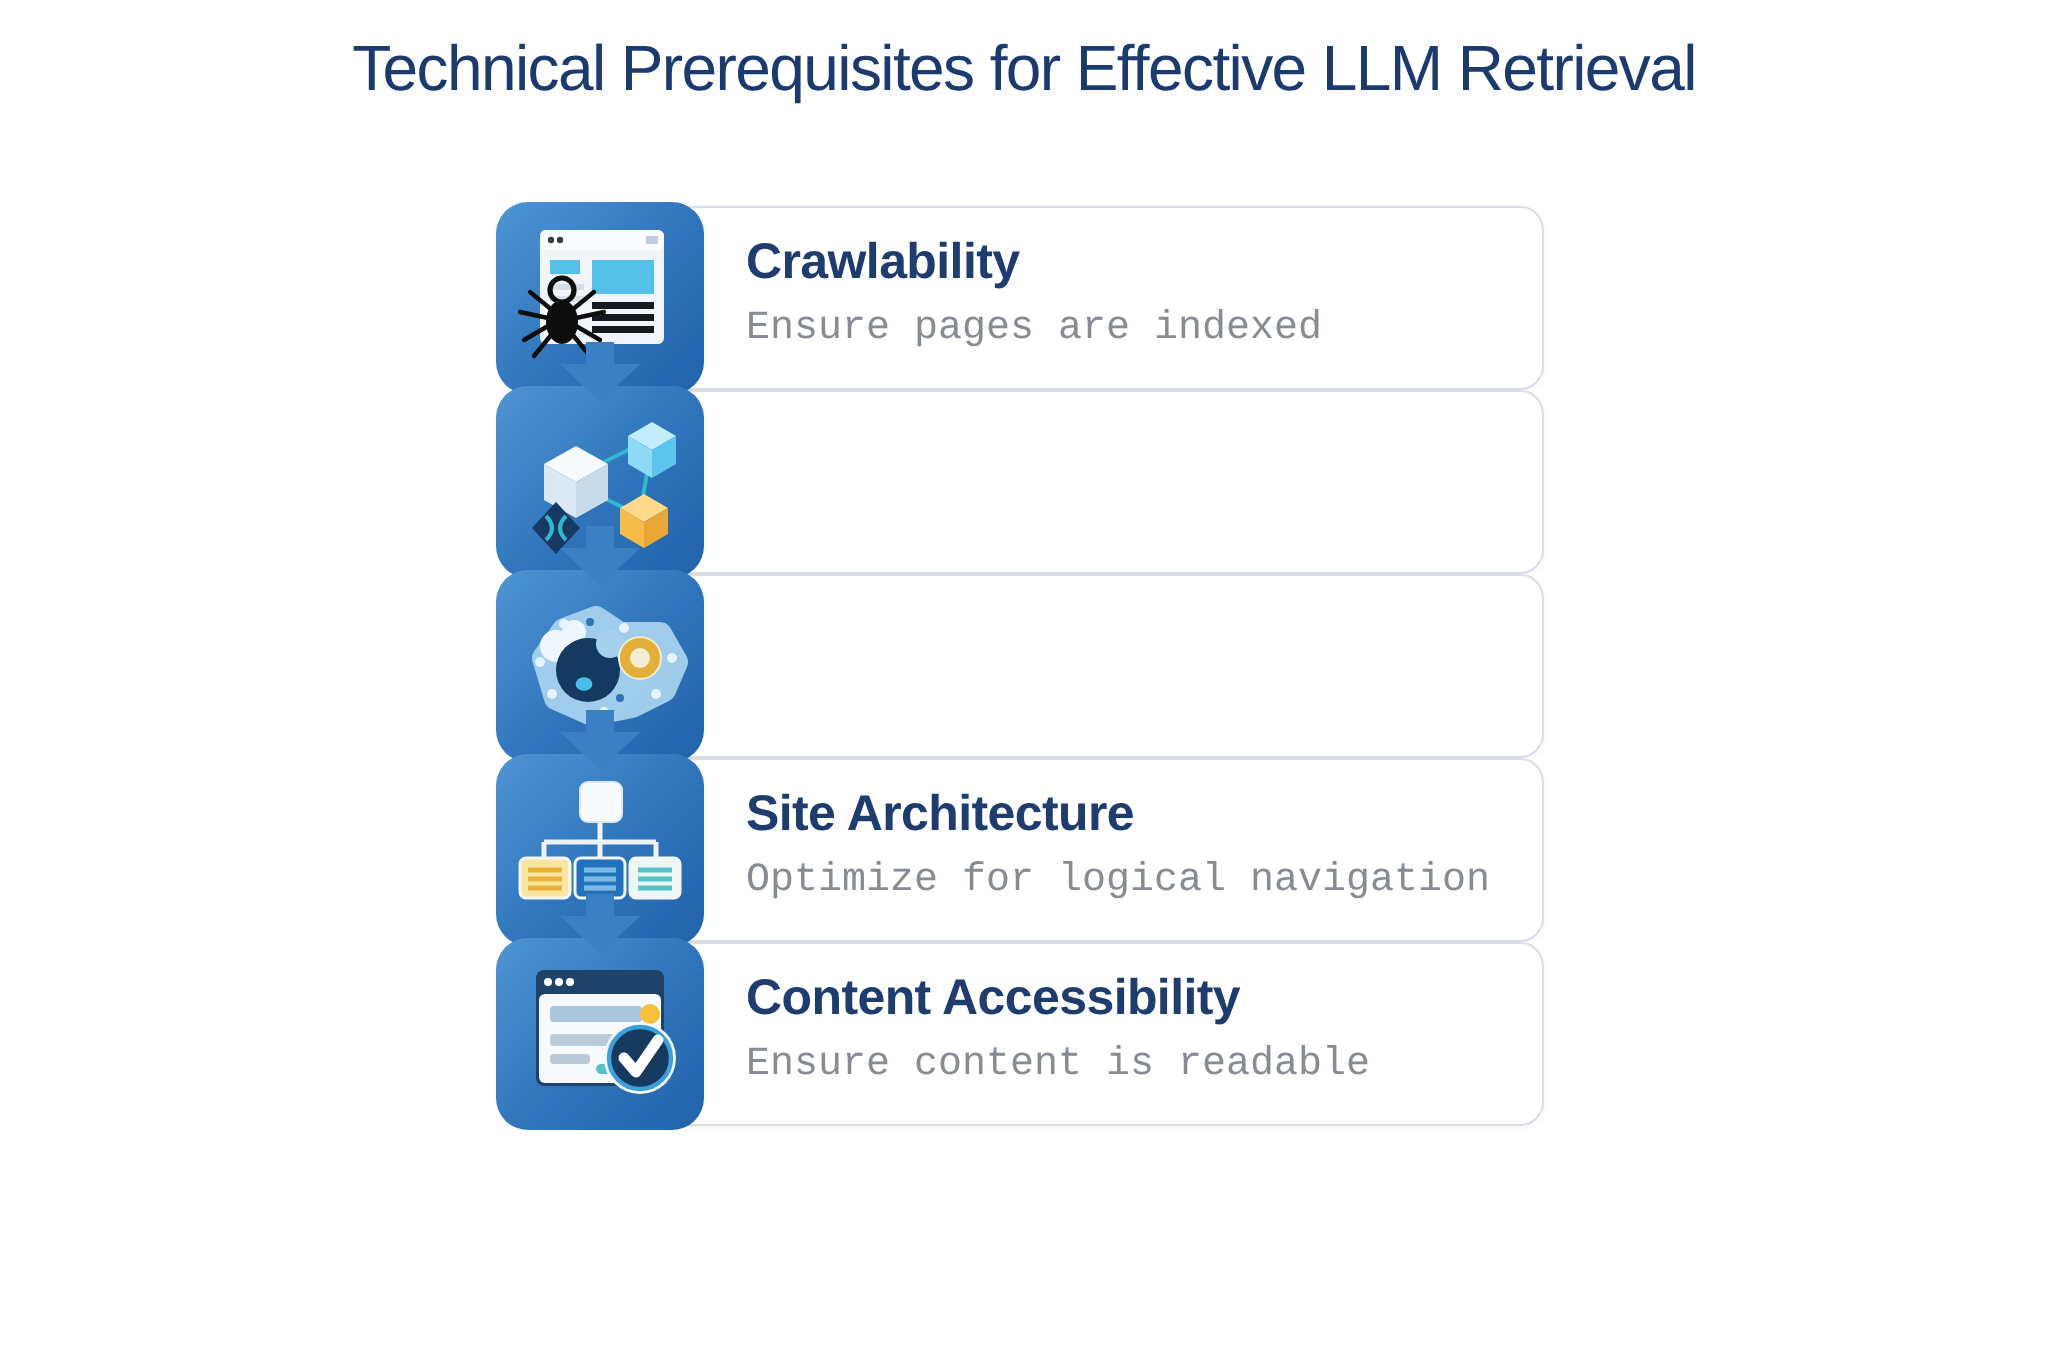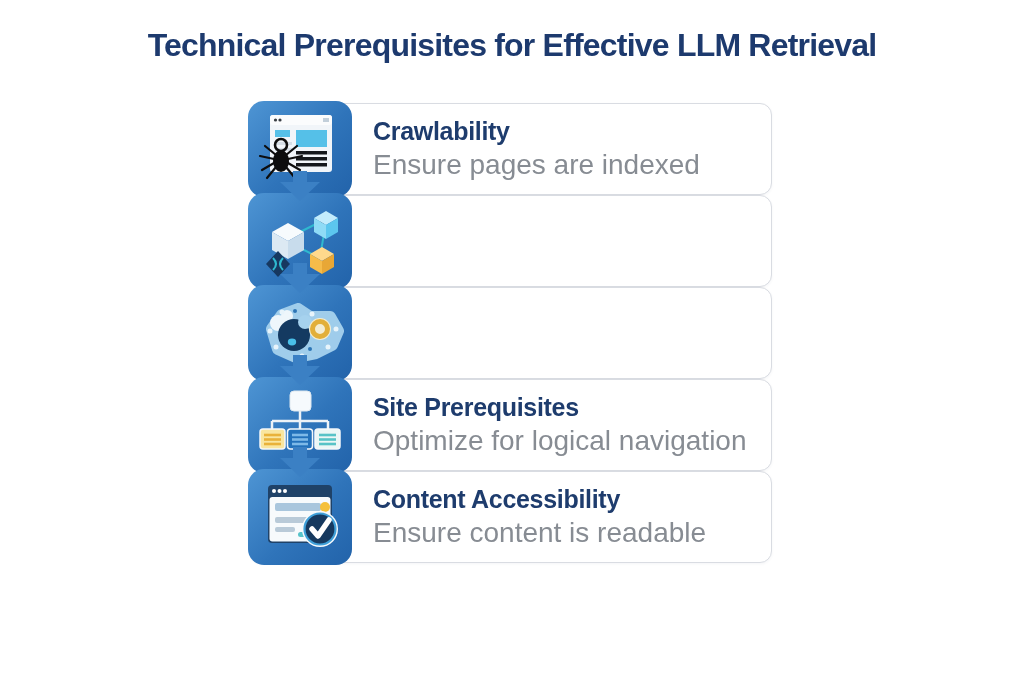--- a/index.html
+++ b/index.html
@@ -5,24 +5,24 @@
   html,body { margin:0; padding:0; background:#fff; }
   #canvas {
     position: relative;
     width: 1024px; height: 683px;
     background: var(--page_bg, #ffffff);
     font-family: "Liberation Sans", sans-serif;
     overflow: hidden;
   }
   .main-title {
     margin: 0;
-    padding-top: 27px;
+    padding-top: 16px;
     text-align: center;
     font-size: 32px;
-    font-weight: 700;
+    font-weight: 400;
     letter-spacing: -0.8px;
     color: var(--title_navy, #1d3a6e);
   }
   #steps { position: absolute; left: 250px; top: 103px; width: 522px; }
   .row { position: relative; width: 522px; height: 92px; }
   .card {
     position: absolute; left: 0; top: 0; right: 0; bottom: 0;
     background: var(--card_bg, #fff);
     border: 1.5px solid var(--card_border, #d9dce2);
     border-radius: 12px;
@@ -39,22 +39,23 @@
   .tile svg { position: absolute; left: 0; top: 0; width: 104px; height: 96px; }
   .texts { position: absolute; left: 123px; top: 13px; z-index: 3; }
   .step-title {
     margin: 0;
     font-size: 25px; font-weight: 700; line-height: 30px;
     letter-spacing: -0.3px;
     color: var(--card_title_navy, #1e3c6d);
   }
   .step-sub {
     margin: 6px 0 0 0;
-    font-size: 28px; font-weight: 400; line-height: 25px;
+    font-size: 20px; font-weight: 400; line-height: 25px;
     color: var(--subtitle_gray, #878c93);
+    font-family: Liberation Mono, monospace;
   }
   .arrow {
     position: absolute; left: 28px; top: -24px;
     width: 44px; height: 30px; z-index: 4;
   }
   .arrow svg { display: block; width: 44px; height: 30px; }
 </style>
 </head>
 <body>
 
@@ -200,21 +201,21 @@
             </g>
           <rect x="67" y="52" width="25" height="20" rx="3" fill="#ecf7f6" stroke="#f4f7fa" stroke-width="1.5"></rect>
           <g stroke="#58c3c7" stroke-width="2.6">
               <line x1="71" y1="58" x2="88" y2="58"></line>
               <line x1="71" y1="62.5" x2="88" y2="62.5"></line>
               <line x1="71" y1="67" x2="88" y2="67"></line>
             </g>
         </svg>
       </div>
       <div class="texts">
-        <h2 class="step-title">Site Prerequisites</h2>
+        <h2 class="step-title">Site Architecture</h2>
         <p class="step-sub">Optimize for logical navigation</p>
       </div>
     </div>
 
     <div class="row">
       <div class="arrow">
         <svg viewBox="0 0 44 30">
             <path d="M15 0 H29 V11 H42 L22 30 L2 11 H15 Z" fill="#3b80c4"></path>
           </svg>
       </div>

